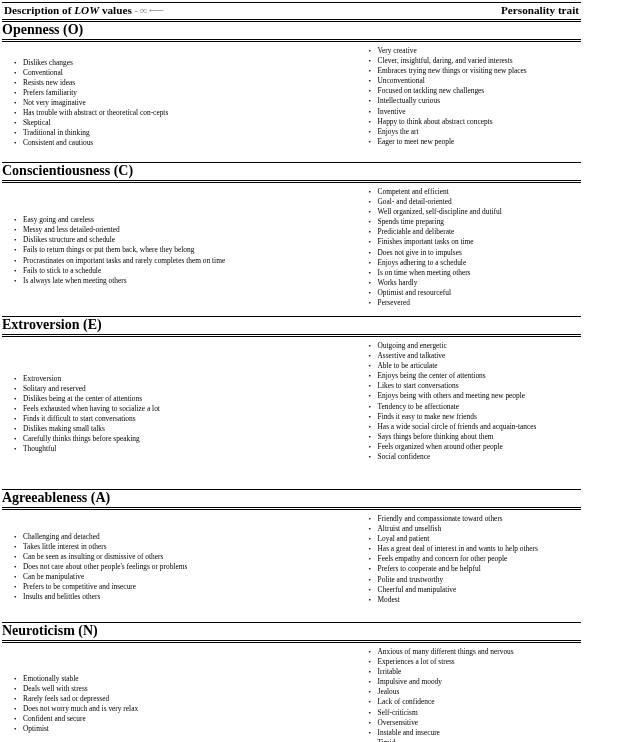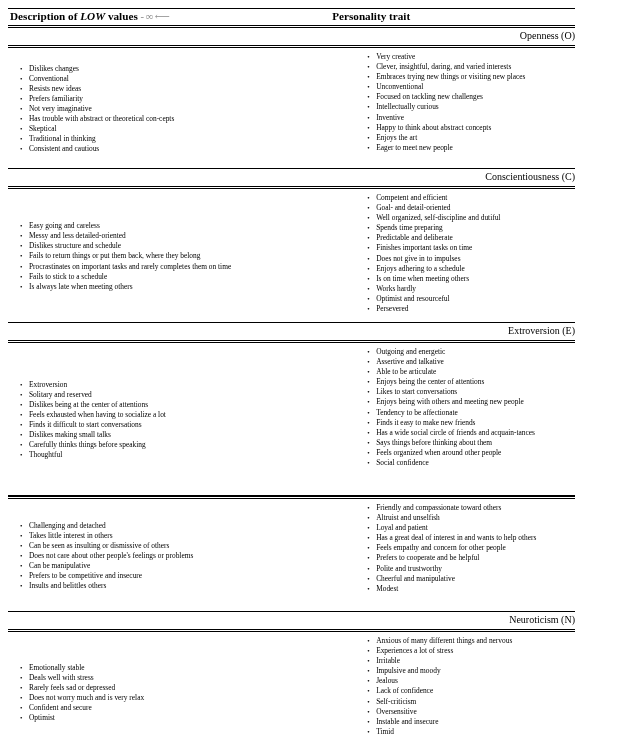--- a/index.html
+++ b/index.html
@@ -13,21 +13,21 @@
     height: 742px;
     font-family: "Liberation Serif", "DejaVu Serif", serif;
     color: #000000;
     overflow: hidden;
   }
 
   .table-wrap {
     width: 583px;
     height: 742px;
     box-sizing: border-box;
-    padding: 8px;
+    padding: 2px;
     position: relative;
   }
   .rule-thin  { height: 1px; background: #000; width: 100%; }
 
   .double-rule { width: 100%; }
   .double-rule > .r1 { height: 1px; background:#000; }
   .double-rule > .sp { height: 1px; background:transparent; }
   .double-rule > .r2 { height: 1px; background:#000; }
 
   
@@ -37,37 +37,37 @@
     justify-content: space-between;
     padding: 1px 2px 2px 2px;
     font-size: 11.2px;
     font-weight: bold;
     line-height: 13px;
     white-space: nowrap;
   }
   .head-left, .head-right { flex: 0 0 auto; }
   .head-center {
     flex: 1 1 auto;
-    text-align: center;
+    text-align: right;
   }
   .head-em { font-style: italic; font-weight: bold; }
   .head-faint {
     color: #8a8a8a;
     font-weight: normal;
     font-size: 10.5px;
   }
   .arrow { letter-spacing: -0.5px; }
 
   
   .section { width: 100%; }
 
   .section-title {
-    text-align: right;
-    font-weight: normal;
-    font-size: 10px;
+    text-align: left;
+    font-weight: bold;
+    font-size: 14px;
     line-height: 14px;
     padding: 1px 0 2px 0;
     white-space: nowrap;
   }
 
   .section-body {
     display: flex;
     width: 100%;
     box-sizing: border-box;
   }
@@ -250,20 +250,21 @@
               <li><span class="bullet">•</span><span>Has a wide social circle of friends and acquain-tances</span></li>
               <li><span class="bullet">•</span><span>Says things before thinking about them</span></li>
               <li><span class="bullet">•</span><span>Feels organized when around other people</span></li>
               <li><span class="bullet">•</span><span>Social confidence</span></li>
             </ul>
           </div>
         </div>
         <div class="rule-thin"></div>
       </div>
       <div class="section sec-agreeableness">
+        <div class="section-title">Agreeableness (A)</div>
         <div class="double-rule">
           <div class="r1"></div>
           <div class="sp"></div>
           <div class="r2"></div>
         </div>
         <div class="section-body">
           <div class="col col-low">
             <ul class="items">
               <li><span class="bullet">•</span><span>Challenging and detached</span></li>
               <li><span class="bullet">•</span><span>Takes little interest in others</span></li>

